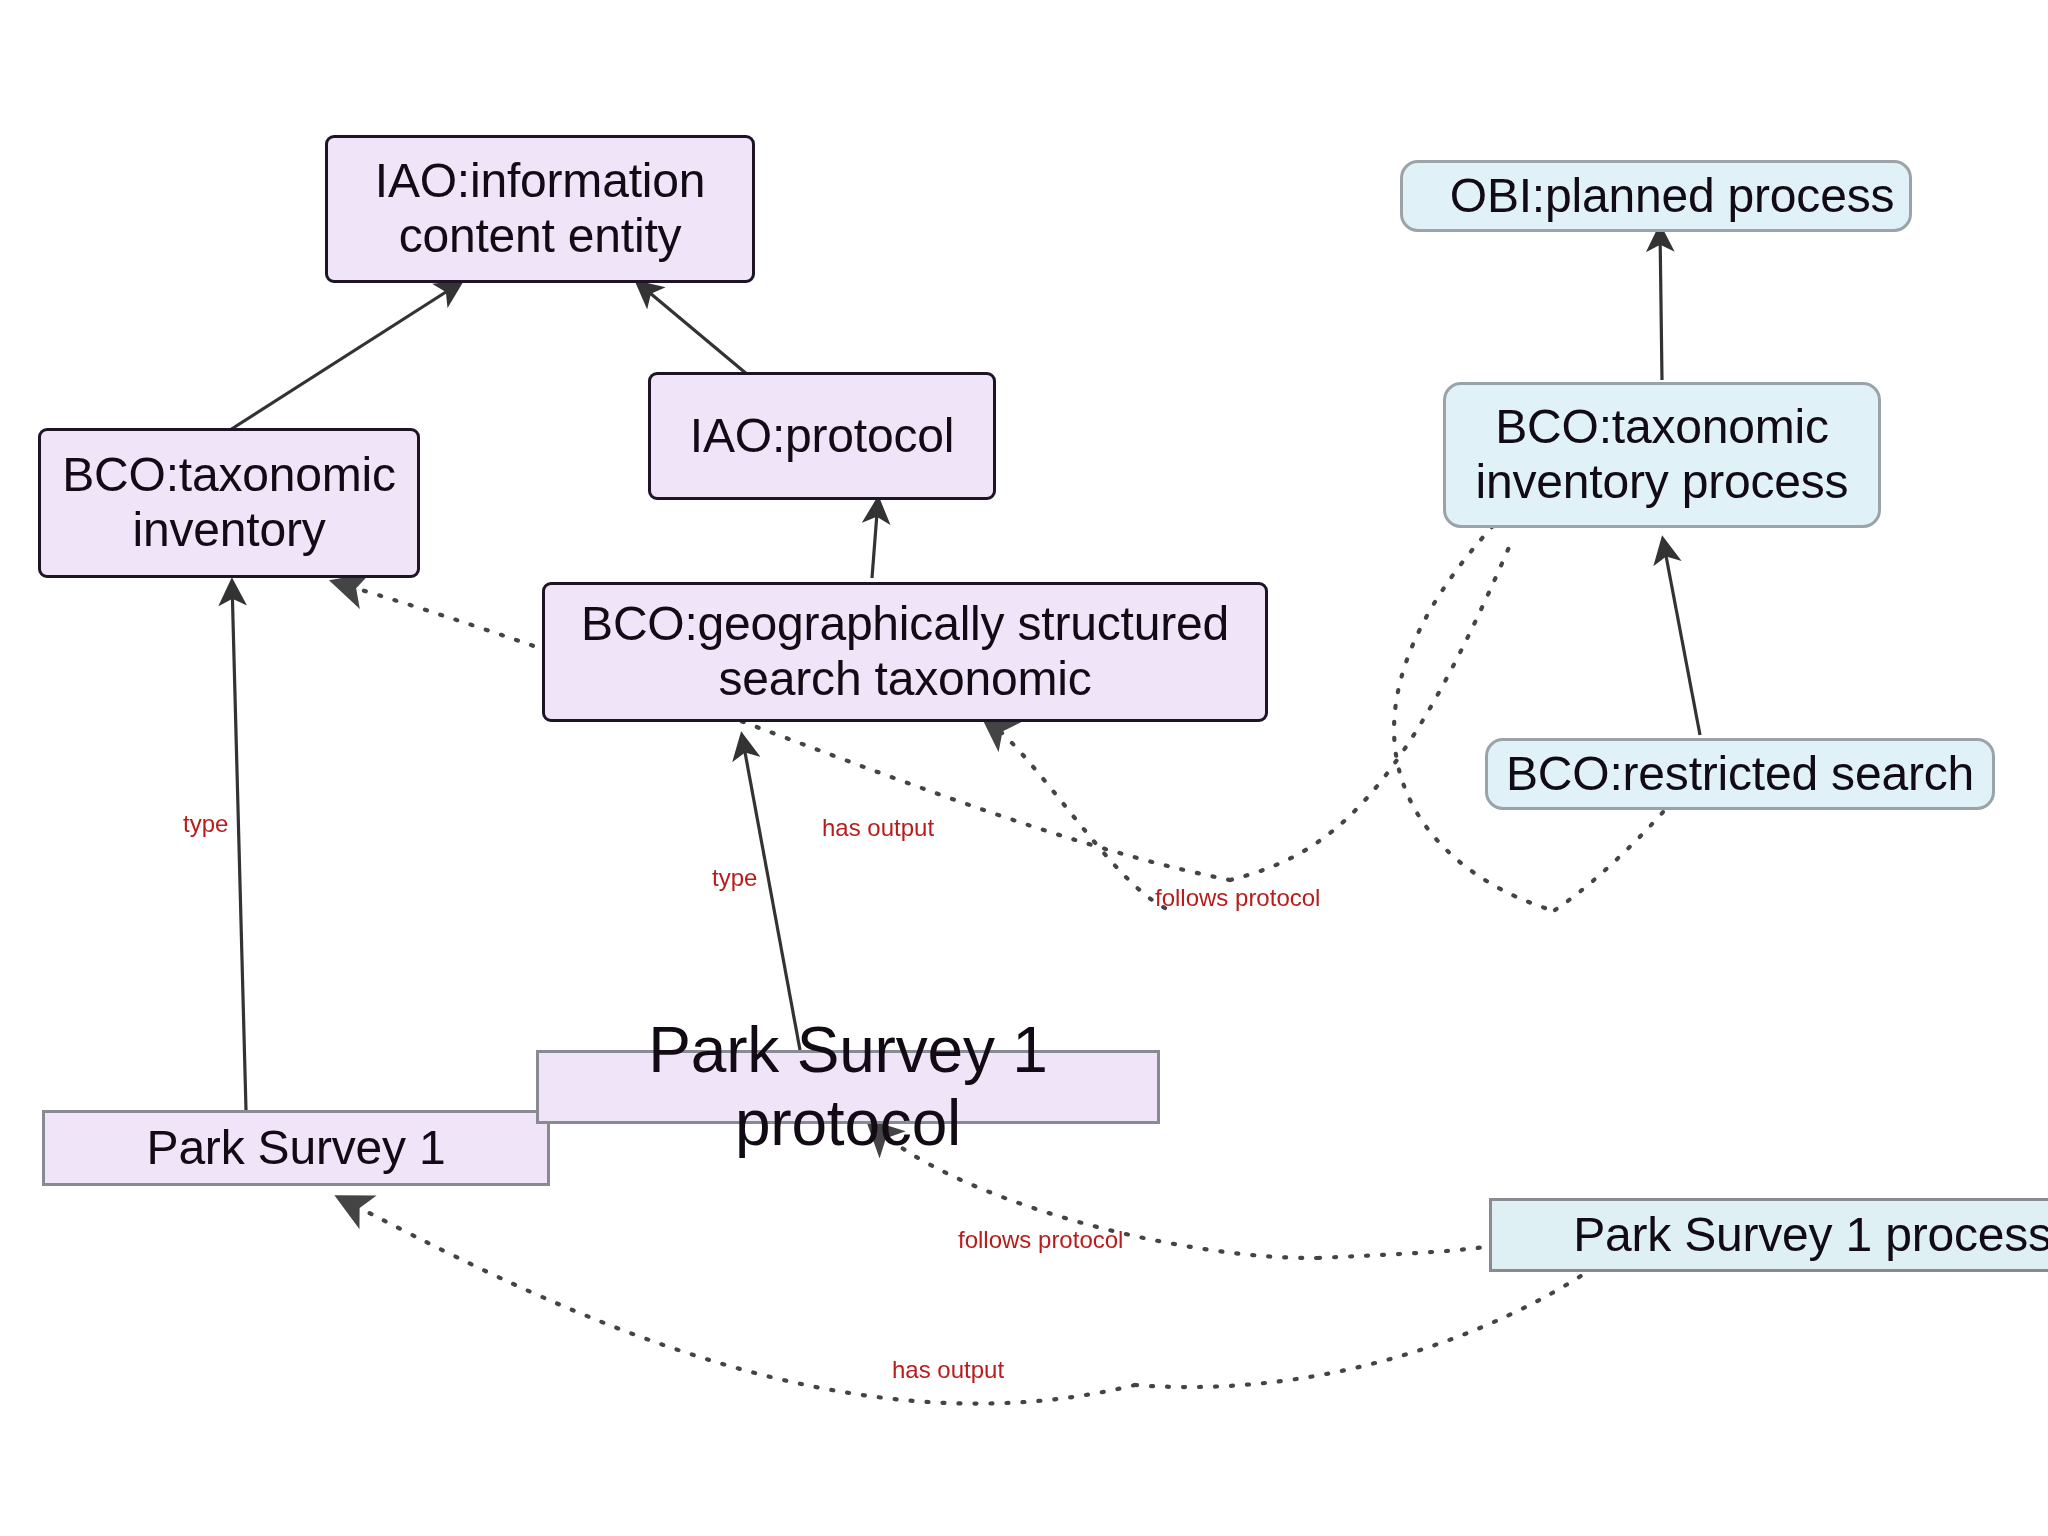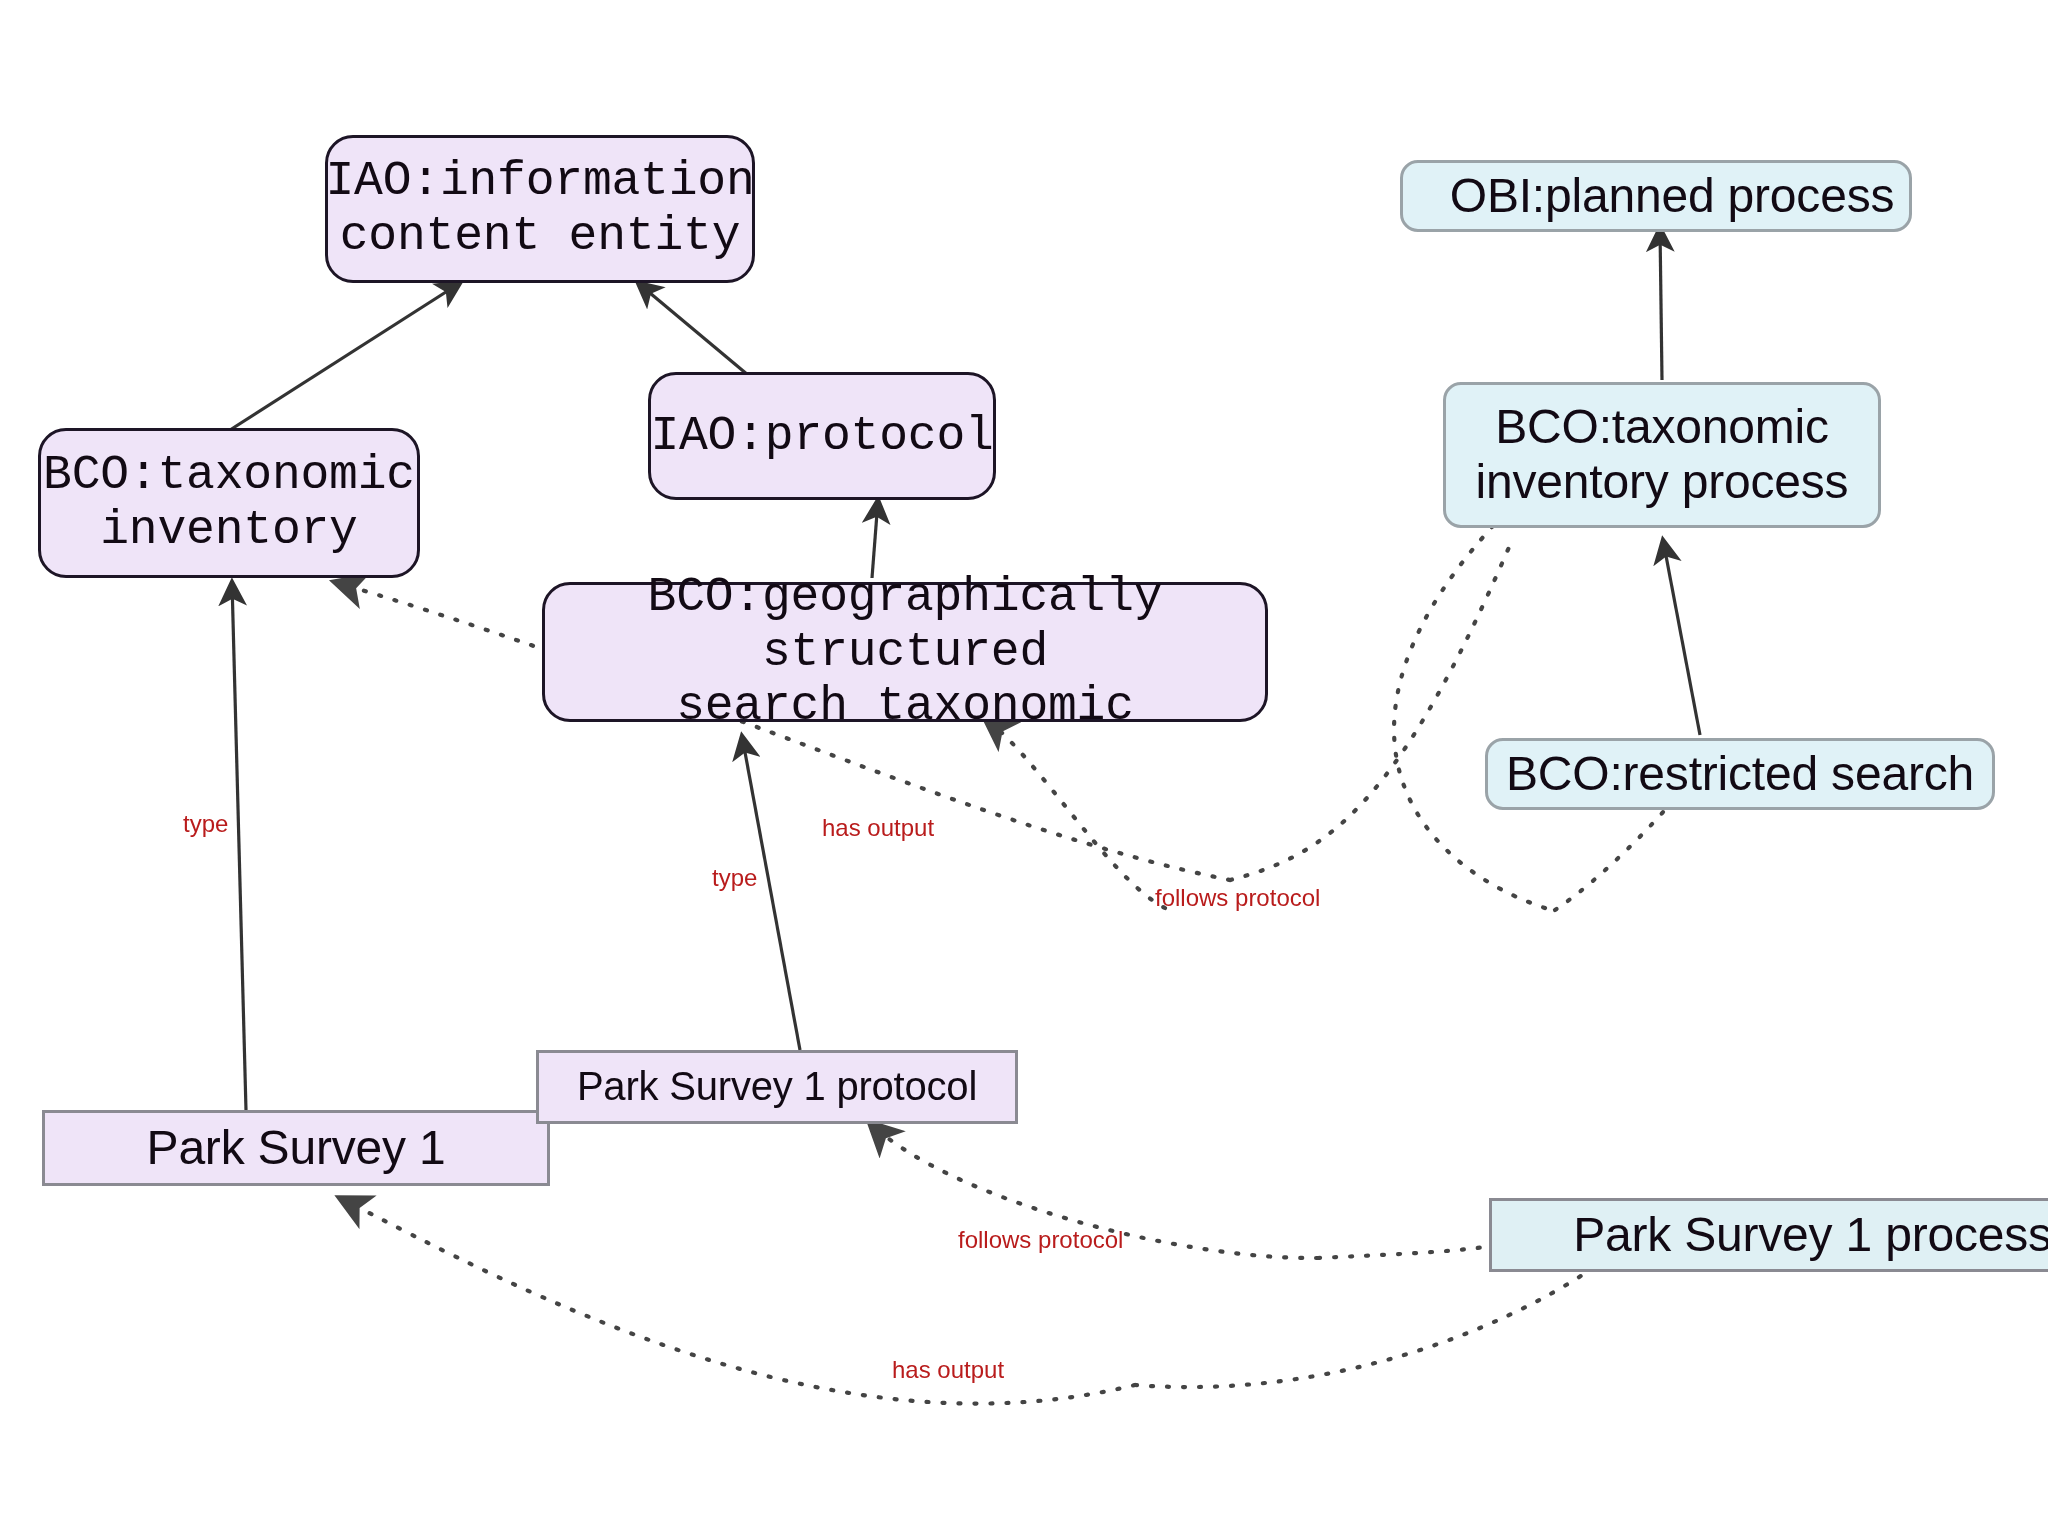--- a/index.html
+++ b/index.html
@@ -33,22 +33,21 @@
     text-align: center;
     color: #120a14;
     line-height: 1.14;
     letter-spacing: -0.2px;
     white-space: pre-line;
   }
   
   .cls-purple {
     background: #efe4f8;
     border: 3px solid #1d1526;
-    border-radius: 28px;
-    font-family: Liberation Mono, monospace;
+    border-radius: 9px;
   }
   .cls-cyan {
     background: #e0f2f7;
     border: 3px solid #9aa3a8;
     border-radius: 18px;
   }
   
   .inst-purple {
     background: #efe4f8;
     border: 3px solid #8a8a92;
@@ -121,21 +120,21 @@
 
   <div class="node cls-cyan" style="left:1400px; top:160px; width:512px; height:72px; font-size:48px;padding-left:32px;">OBI:planned process</div>
 
   <div class="node cls-cyan" style="left:1443px; top:382px; width:438px; height:146px; font-size:48px;">BCO:taxonomic
 inventory process</div>
 
   <div class="node cls-cyan" style="left:1485px; top:738px; width:510px; height:72px; font-size:48px;">BCO:restricted search</div>
 
   <div class="node inst-purple" style="left:42px; top:1110px; width:508px; height:76px; font-size:48px;">Park Survey 1</div>
 
-  <div class="node inst-purple" style="left:536px; top:1050px; width:482px; height:74px; font-size:40px;">Park Survey 1 protocol</div>
+  <div class="node inst-purple" style="left:536px; top:1050px; width:624px; height:74px; font-size:64px;">Park Survey 1 protocol</div>
 
   <div class="node inst-cyan" style="left:1489px; top:1198px; width:647px; height:74px; font-size:48px;">Park Survey 1 process</div>
 
   <div class="edge-label" style="left:183px; top:812px;">type</div>
 
   <div class="edge-label" style="left:712px; top:866px;">type</div>
 
   <div class="edge-label" style="left:822px; top:816px;">has output</div>
 
   <div class="edge-label" style="left:1155px; top:886px;">follows protocol</div>

